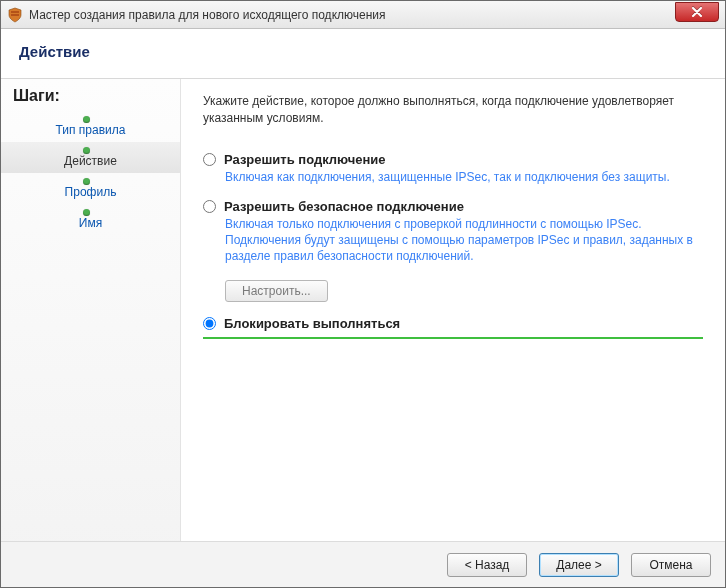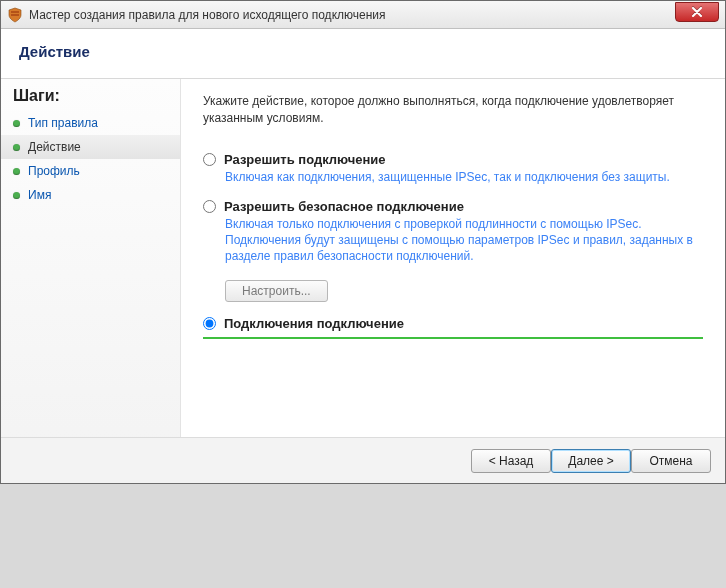--- a/index.html
+++ b/index.html
@@ -1,18 +1,18 @@
 <!DOCTYPE html>
 <html><head>
 <meta charset="utf-8">
 <style>
   * { box-sizing: border-box; }
   html, body { margin: 0; padding: 0; font-family: "Segoe UI", Tahoma, Arial, sans-serif; font-size: 12px; background: #d9d9d9; }
   .window {
-    width: 726px; height: 484px;
+    width: 726px; height: 588px;
     background: linear-gradient(#fff, #fff);
     border: 1px solid #6a6a6a;
     position: relative;
   }
   .titlebar {
     height: 28px;
     background: linear-gradient(#f7f7f7, #e6e6e6);
     border-bottom: 1px solid #c0c0c0;
     display: flex; align-items: center;
     padding: 0 6px;
@@ -50,20 +50,21 @@
     background: linear-gradient(#fdfdfd, #f3f3f3);
     border-right: 1px solid #e3e3e3;
     padding: 8px 0;
   }
   .steps-label { font-weight: bold; padding: 0 12px 6px 12px; color: #222; font-size: 16px; }
   .step-item {
     display: flex; align-items: center;
     padding: 5px 12px;
     font-size: 12px;
     cursor: pointer;
+    flex-direction: column;
   }
   .step-item .bullet {
     width: 7px; height: 7px; border-radius: 50%;
     background: #4caf50; margin-right: 8px;
     box-shadow: inset 0 -1px 1px rgba(0,0,0,0.3), 0 0 1px rgba(0,0,0,0.2);
   }
   .step-item .step-link { color: #0b57b0; }
   .step-item.current { background: linear-gradient(#f0f0f0, #e4e4e4); }
   .step-item.current .step-link { color: #333; }
   .main {
@@ -96,21 +97,21 @@
     display: inline-block;
     cursor: pointer;
     font-size: 12px;
   }
   .footer {
     position: absolute; left: 0; right: 0; bottom: 0;
     height: 46px;
     border-top: 1px solid #dcdcdc;
     background: #f3f3f3;
     display: flex; align-items: center; justify-content: flex-end;
-    padding: 0 14px; gap: 0;
+    padding: 0 14px; gap: 12px;
   }
   .btn {
     min-width: 80px; height: 24px;
     padding: 0 12px;
     background: linear-gradient(#fdfdfd, #e5e5e5);
     border: 1px solid #9c9c9c;
     border-radius: 3px;
     font-size: 12px;
     color: #222;
     cursor: pointer;
@@ -184,21 +185,21 @@
           <input type="radio" name="action" style="">
           <span class="opt-title">Разрешить безопасное подключение</span>
         </label>
         <div class="opt-desc">Включая только подключения с проверкой подлинности с помощью IPSec. Подключения будут защищены с помощью параметров IPSec и правил, заданных в разделе правил безопасности подключений.</div>
         <button class="configure-btn" disabled="">Настроить...</button>
       </div>
 
       <div class="option-row option-block-underline">
         <label class="radio-line">
           <input type="radio" name="action" checked="" style="">
-          <span class="opt-title">Подключения подключение</span>
+          <span class="opt-title">Блокировать выполняться</span>
         </label>
       </div>
 
       <a class="learn-more">Подробнее о действиях</a>
     </div>
   </div>
 
   <div class="footer">
     <button class="btn">&lt; Назад</button>
     <button class="btn primary">Далее &gt;</button>

